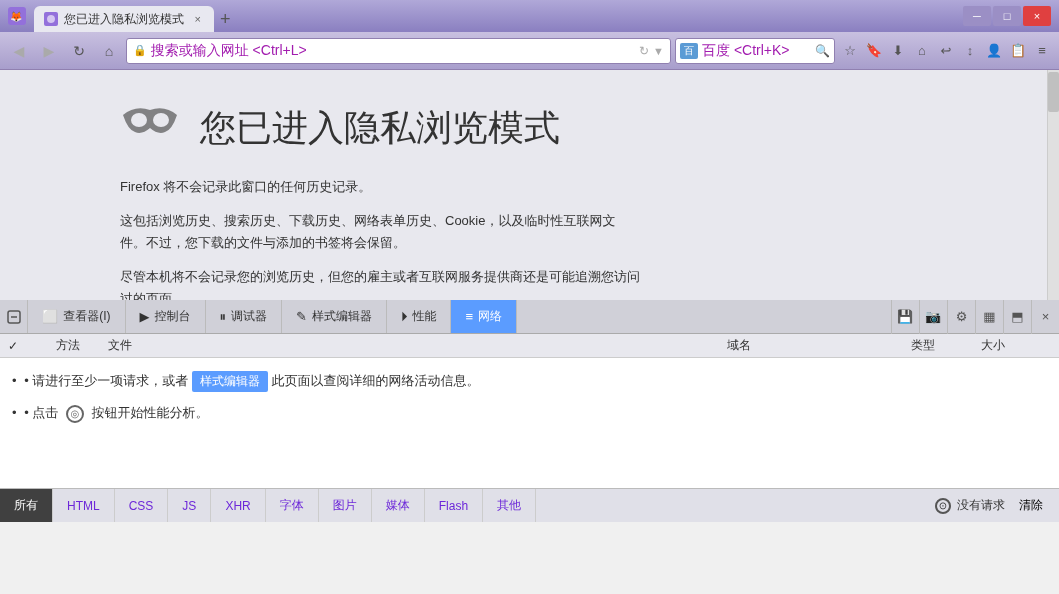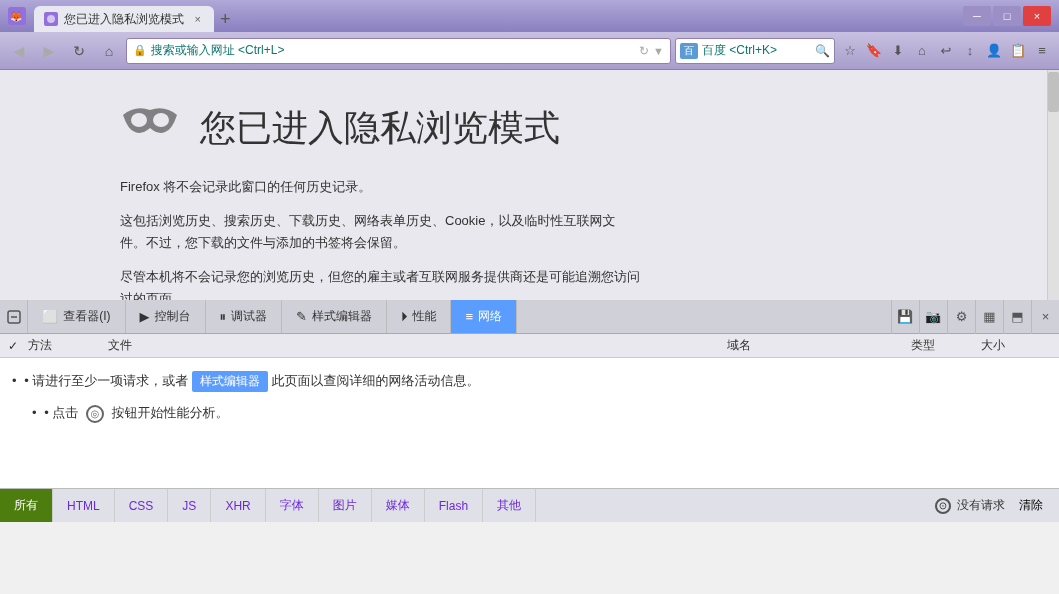--- a/index.html
+++ b/index.html
@@ -103,21 +103,21 @@
       display: flex;
       align-items: center;
       background: white;
       border: 1px solid #9080b0;
       border-radius: 3px;
       padding: 0 6px;
       font-size: 12px;
       color: #777;
       gap: 4px;
     }
-    .address-text { flex: 1; font-size: 12px; color: #0f766e; }
+    .address-text { flex: 1; font-size: 14px; color: #a21caf; }
     .search-bar-wrap {
       height: 26px;
       display: flex;
       align-items: center;
       background: white;
       border: 1px solid #9080b0;
       border-radius: 3px;
       padding: 0 4px;
       min-width: 160px;
       font-size: 12px;
@@ -231,21 +231,21 @@
       background: #e8e8ee;
       height: 24px;
       display: flex;
       align-items: center;
       border-bottom: 1px solid #ccc;
       font-size: 12px;
       color: #333;
       padding: 0 8px;
     }
     .col-check { width: 20px; }
-    .col-method { width: 80px; }
+    .col-method { width: 80px; text-align: center; }
     .col-file { flex: 2; }
     .col-domain { flex: 1.5; text-align: center; }
     .col-type { width: 70px; }
     .col-size { width: 70px; }
     .col-timeline { flex: 2; }
 
     
     .devtools-body {
       background: white;
       height: 130px;
@@ -290,21 +290,21 @@
       padding: 0 14px;
       height: 100%;
       display: flex;
       align-items: center;
       font-size: 12px;
       color: #6d28d9;
       cursor: pointer;
       border-right: 1px solid #ccc;
     }
     .filter-tab.active {
-      background: #4d7c0f;
+      background: #404040;
       color: white;
     }
     .filter-bar-right {
       margin-left: auto;
       display: flex;
       align-items: center;
       padding: 0 12px;
       gap: 10px;
       font-size: 12px;
       color: #333;
@@ -461,21 +461,21 @@
   <div class="col-size">大小</div>
 </div>
 
 <div class="devtools-body">
   <div>
     <span class="bullet">•</span>
     <span>• 请进行至少一项请求，或者</span>
     <button class="reload-btn">样式编辑器</button>
     <span>此页面以查阅详细的网络活动信息。</span>
   </div>
-  <div style="margin-top:6px;margin-left:20px;">
+  <div style="margin-top:6px;">
     <span class="bullet">•</span>
     <span>• 点击</span>
     <span class="perf-icon">◎</span>
     <span>按钮开始性能分析。</span>
   </div>
 </div>
 
 <div class="filter-bar">
   <div class="filter-tab active">
     <span>所有</span>

